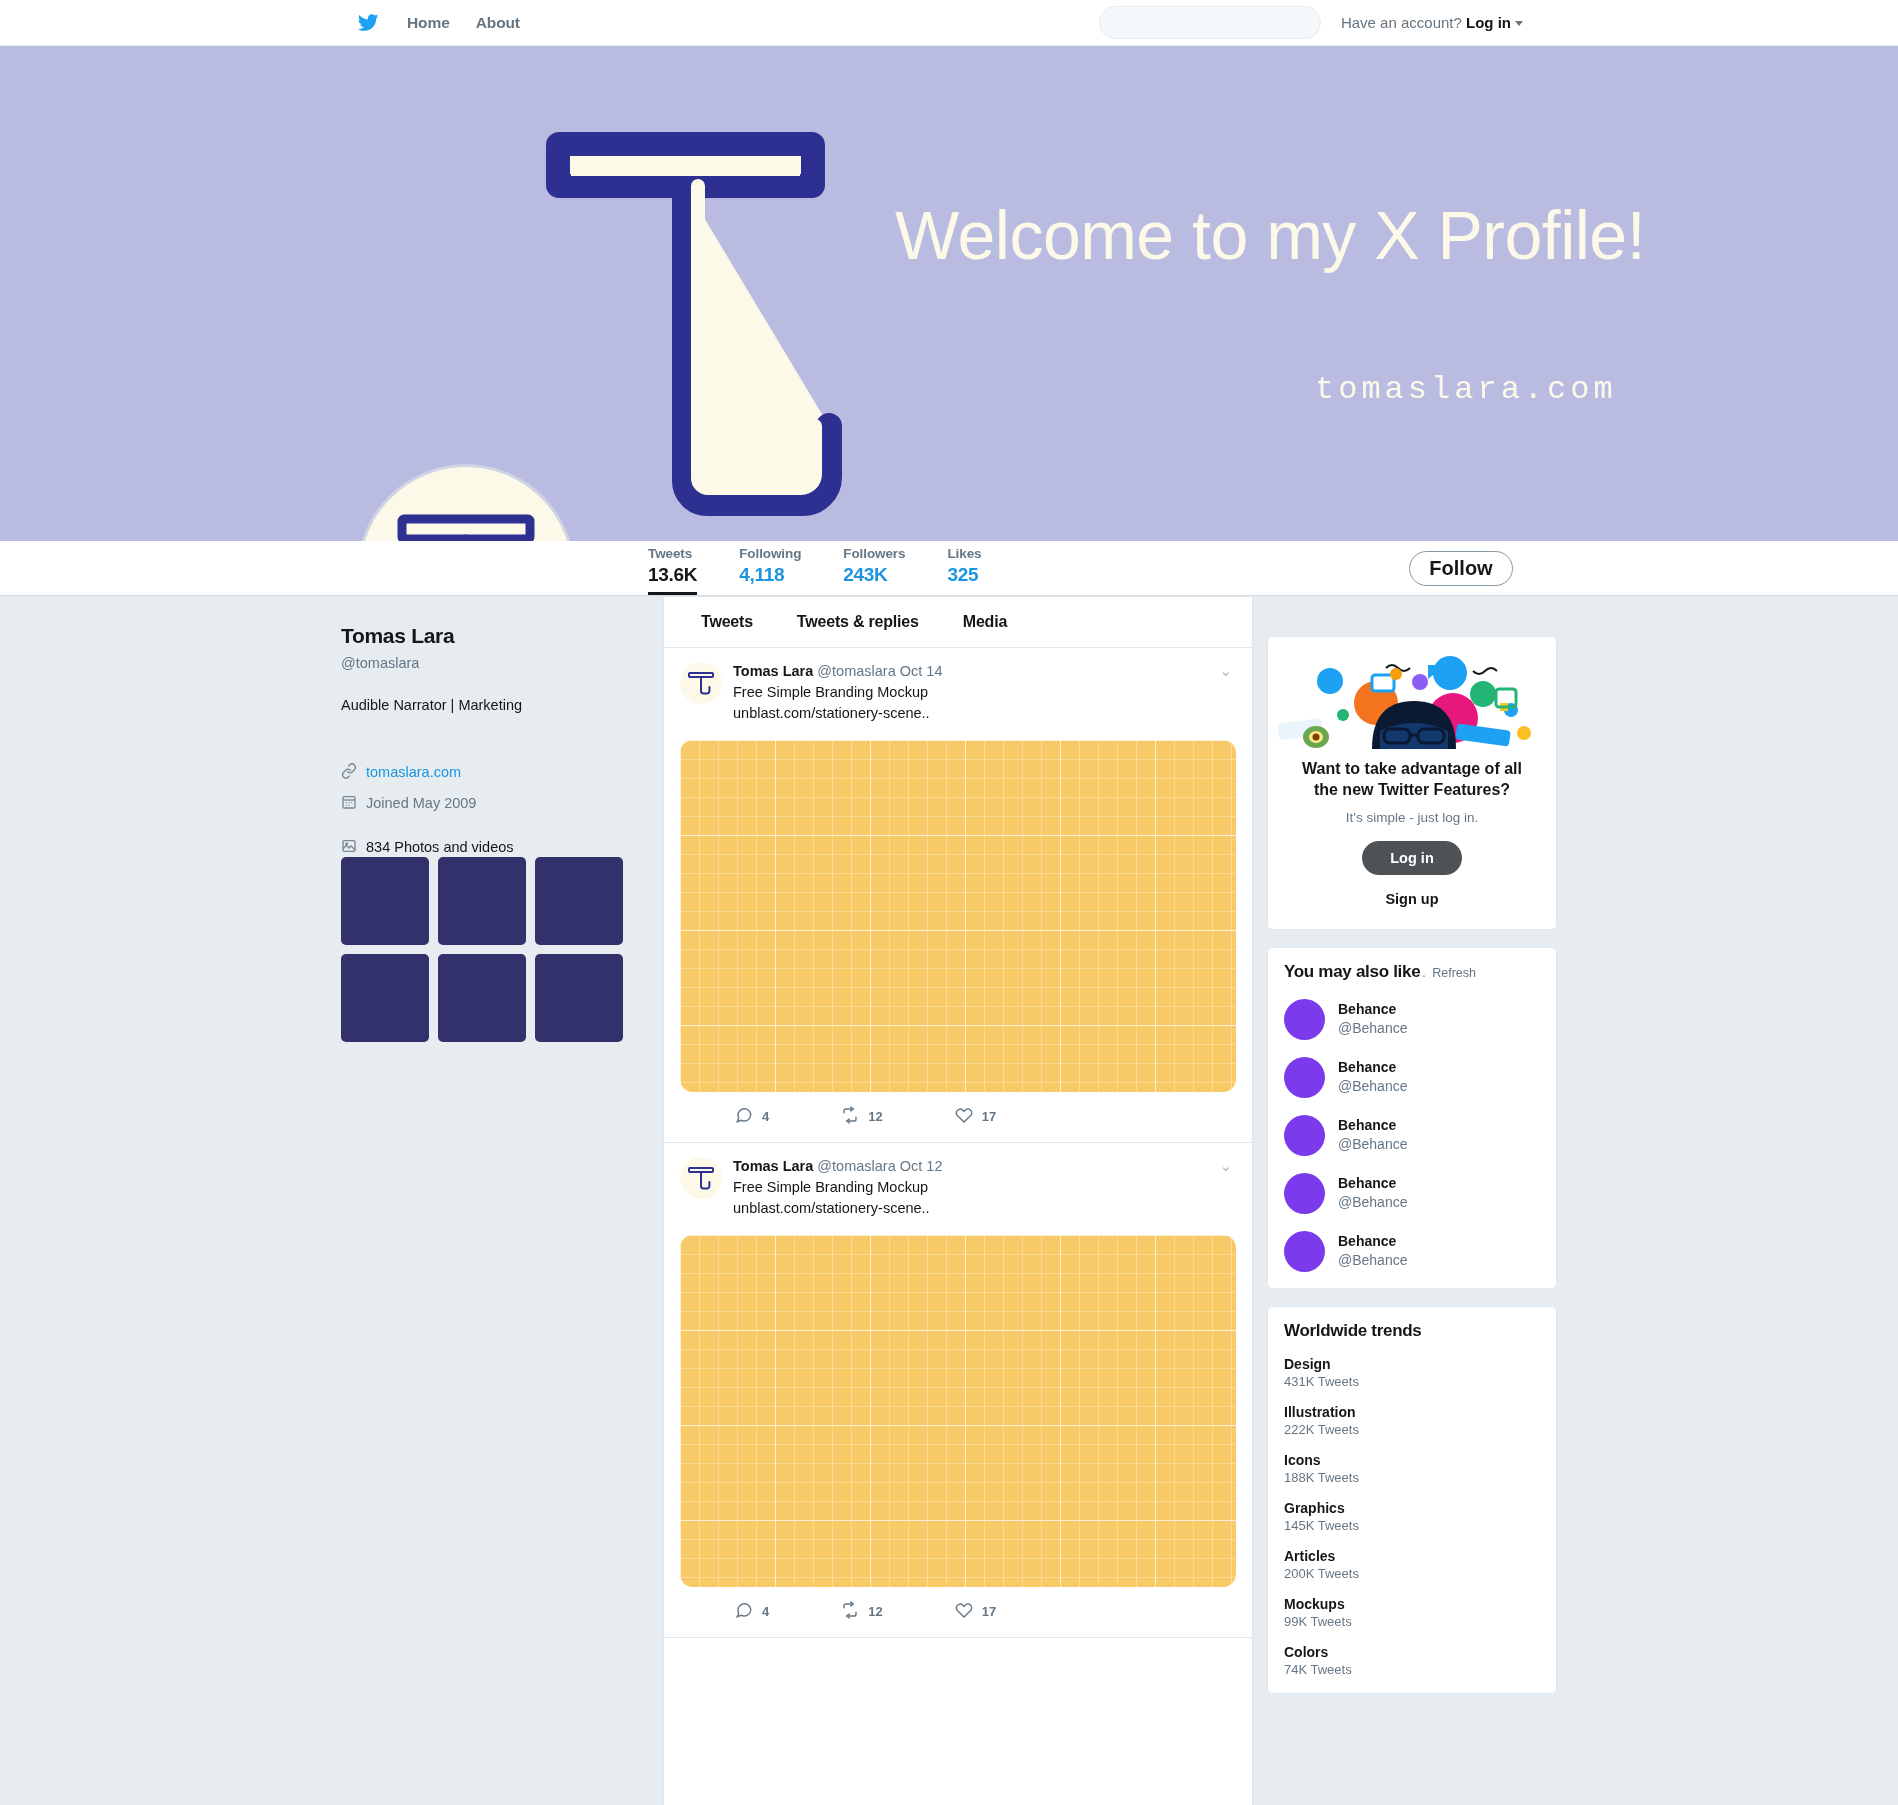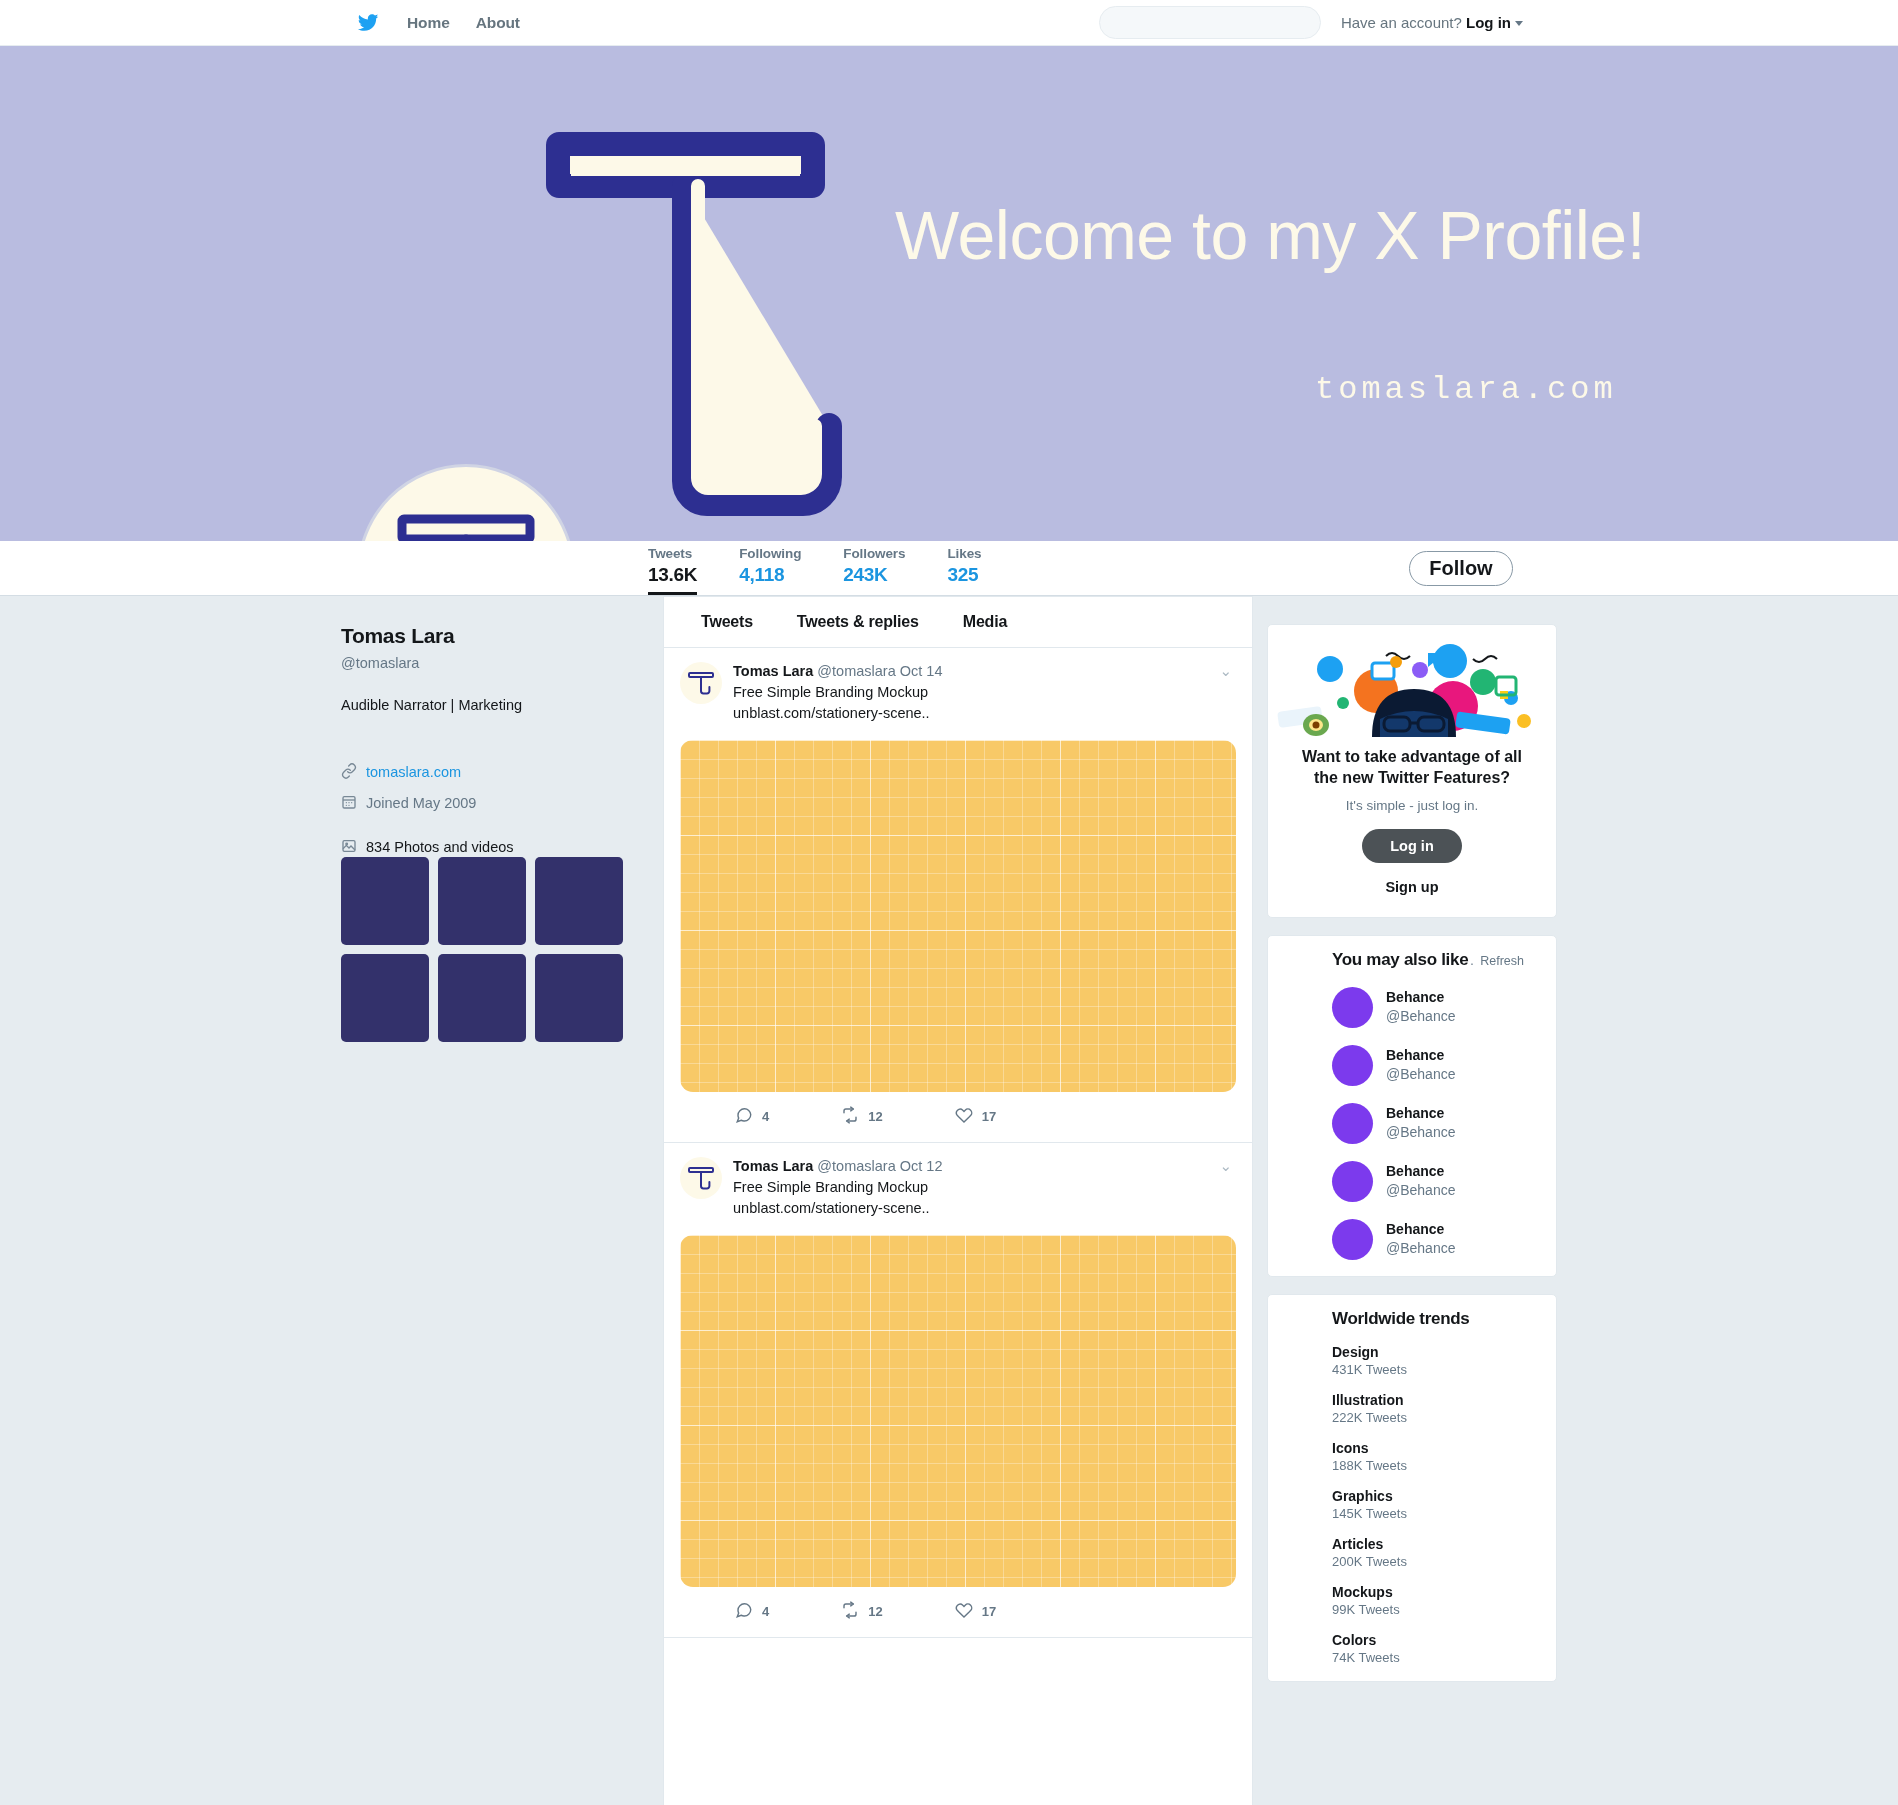--- a/index.html
+++ b/index.html
@@ -169,21 +169,21 @@
 
   
   .page {
     display: flex;
     justify-content: center;
     align-items: flex-start;
     background: #e6ecf0;
   }
   .col-left { width: 290px; margin-right: 32px; padding-top: 28px; }
   .col-mid { width: 590px; }
-  .col-right { width: 290px; margin-left: 14px; padding-top: 28px; }
+  .col-right { width: 290px; margin-left: 14px; padding-top: 40px; }
 
   
   .prof-name {
     font-size: 21px;
     font-weight: 700;
     color: #14171a;
     letter-spacing: -0.3px;
   }
   .prof-handle {
     font-size: 14.5px;
@@ -328,21 +328,21 @@
     font-family: "Liberation Sans", sans-serif;
   }
   .promo-signup {
     display: block;
     margin-top: 16px;
     font-size: 14.5px;
     font-weight: 700;
     color: #14171a;
     cursor: pointer;
   }
-  .card-pad { padding: 14px 16px 16px; margin-left: 48px; }
+  .card-pad { padding: 14px 16px 16px; }
   .card-title {
     font-size: 17px; font-weight: 700; color: #14171a;
     letter-spacing: -0.3px;
   }
   .refresh {
     font-size: 12.5px; color: #657786; font-weight: 400;
     cursor: pointer; margin-left: 2px;
   }
   .sugg {
     display: flex; align-items: center; gap: 13px;

